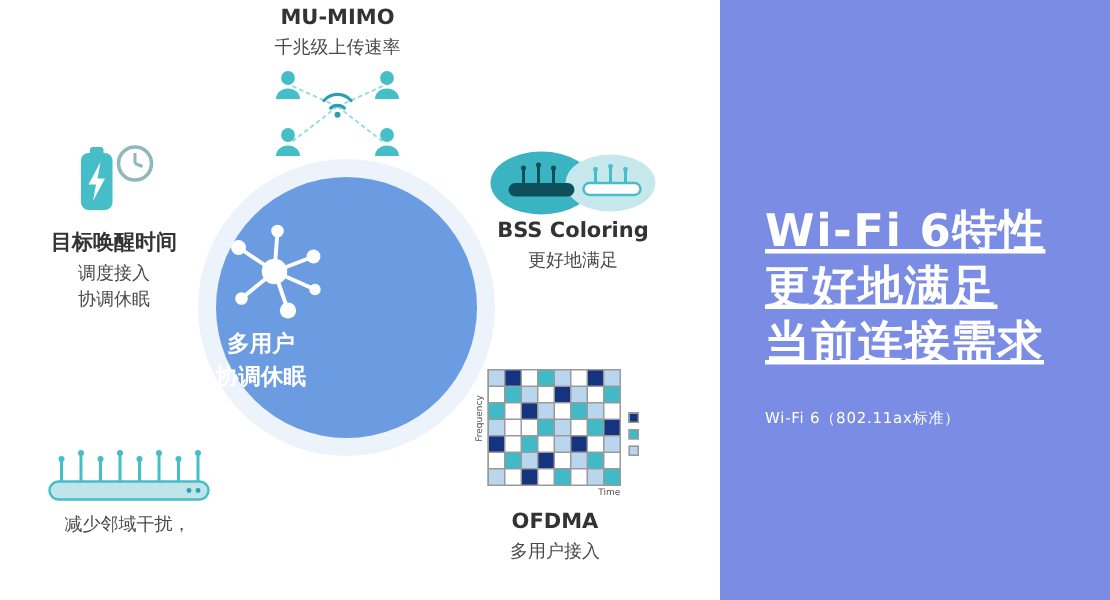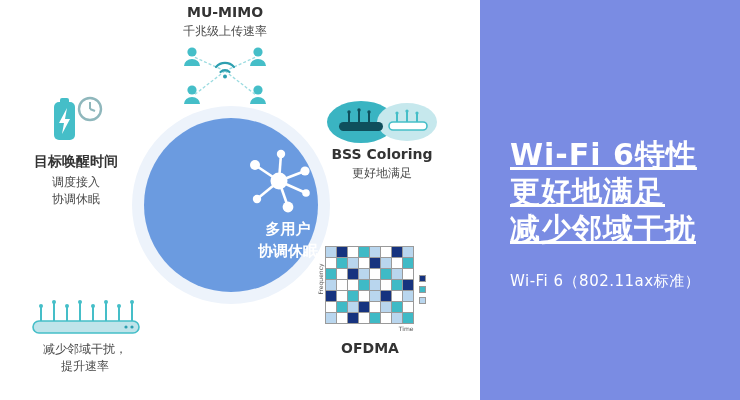--- a/index.html
+++ b/index.html
@@ -8,26 +8,26 @@
     position:relative; width:740px; height:400px; background:#ffffff;
     font-family:"DejaVu Sans","Liberation Sans",sans-serif;
     overflow:hidden; margin:0 auto;
   }
 
   
   .right-panel { position:absolute; left:480px; top:0; width:260px; height:400px;
     background:#7a8ce3; color:#ffffff; }
   .panel-title { position:absolute; left:30px; top:136px; font-size:30px;
     font-weight:700; line-height:37px; letter-spacing:1px;text-decoration:underline; }
-  .panel-subtitle { position:absolute; left:30px; top:272px; font-size:15px; letter-spacing:.5px; }
+  .panel-subtitle { position:absolute; left:30px; top:272px; font-size:10px; letter-spacing:.5px; }
 
   
   .center-circle { position:absolute; left:144px; top:118px; width:174px; height:174px;
     border-radius:50%; background:#6b9be0; box-shadow:0 0 0 12px #edf3fb;
-    display:flex; flex-direction:column; align-items:flex-end; justify-content:center; }
+    display:flex; flex-direction:column; align-items:flex-start; justify-content:center; }
   .circle-text { color:#ffffff; font-size:15px; font-weight:700; line-height:22px;
     text-align:center; margin-top:4px; }
 
   
   .feature { position:absolute; text-align:center; color:#3d3d3d; }
   .f-title { font-size:14px; font-weight:700; color:#333333; }
   .f-desc  { font-size:12px; color:#4a4a4a; margin-top:3px; line-height:17px; }
 
   .mu-mimo-block { left:150px; top:4px; width:150px; }
   .twt-block     { left:15px;  top:88px; width:122px; }
@@ -48,21 +48,21 @@
 </style>
 </head>
 <body>
 
 <div class="stage">
 
   <div class="right-panel">
     <div class="panel-title">
       <div>Wi-Fi 6特性</div>
       <div>更好地满足</div>
-      <div>减少邻域干扰</div>
+      <div>当前连接需求</div>
     </div>
     <div class="panel-subtitle">Wi-Fi 6（802.11ax标准）</div>
   </div>
 
   <div class="center-circle">
     <svg width="78" height="66" viewBox="-39 -33 78 66">
       <g stroke="#ffffff" stroke-width="2.6">
         <line x1="0" y1="0" x2="-24" y2="-16"></line>
         <line x1="0" y1="0" x2="2" y2="-27"></line>
         <line x1="0" y1="0" x2="26" y2="-10"></line>
@@ -187,21 +187,20 @@
             <circle cx="78" cy="6" r="2"></circle>
           <circle cx="91" cy="10" r="2"></circle>
             <circle cx="104" cy="6" r="2"></circle>
         </g>
         <rect x="5" y="25" width="106" height="12" rx="6" fill="#bfe4ea" stroke="#45bec8" stroke-width="1.6"></rect>
         <circle cx="98" cy="31" r="1.6" fill="#2d9fb0"></circle>
         <circle cx="104" cy="31" r="1.6" fill="#2d9fb0"></circle>
       </svg>
     </div>
     <div class="f-desc">减少邻域干扰，</div>
-    <div class="f-desc" style="margin-top:0">提升速率</div>
   </div>
 
   <div class="feature ofdma-block">
     <div class="ofdma-chart">
       <div class="axis-y">Frequency</div>
       <div>
         <div class="ofdma-grid" style="grid-template-columns: repeat(8, 10px);">
             <div class="ofdma-cell" style="background: rgb(185, 214, 238);"></div>
             <div class="ofdma-cell" style="background: rgb(22, 51, 127);"></div>
             <div class="ofdma-cell" style="background: rgb(255, 255, 255);"></div>
@@ -261,15 +260,16 @@
           </div>
         <div class="axis-x">Time</div>
       </div>
       <div class="ofdma-legend">
           <div class="legend-swatch" style="background: rgb(22, 51, 127);"></div>
           <div class="legend-swatch" style="background: rgb(63, 186, 198);"></div>
           <div class="legend-swatch" style="background: rgb(185, 214, 238);"></div>
         </div>
     </div>
     <div class="f-title" style="margin-top:8px">OFDMA</div>
+    <div class="f-desc">多用户接入</div>
   </div>
 
 </div>
 
 </body></html>

